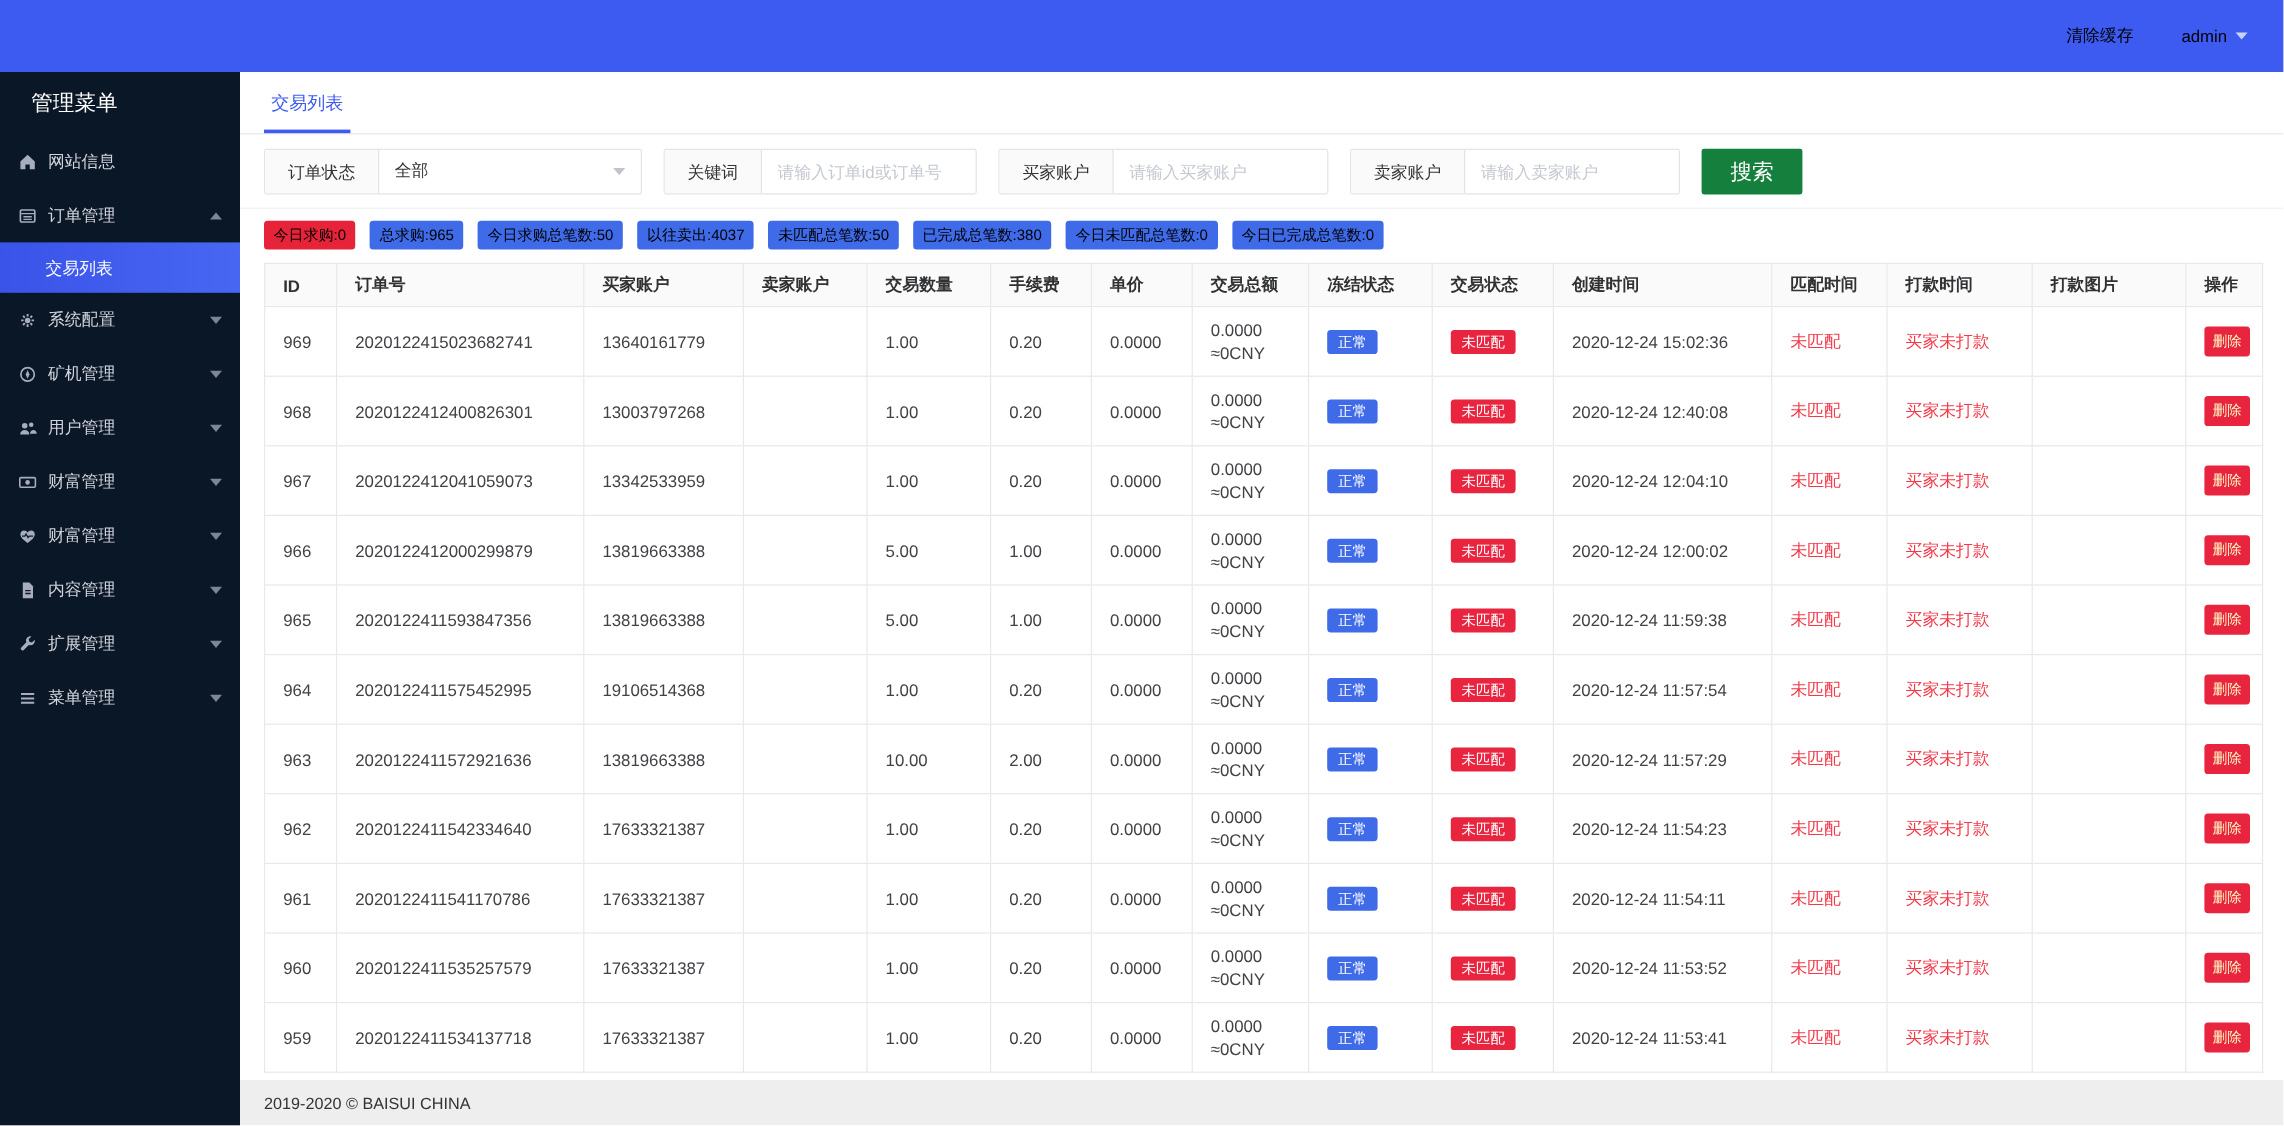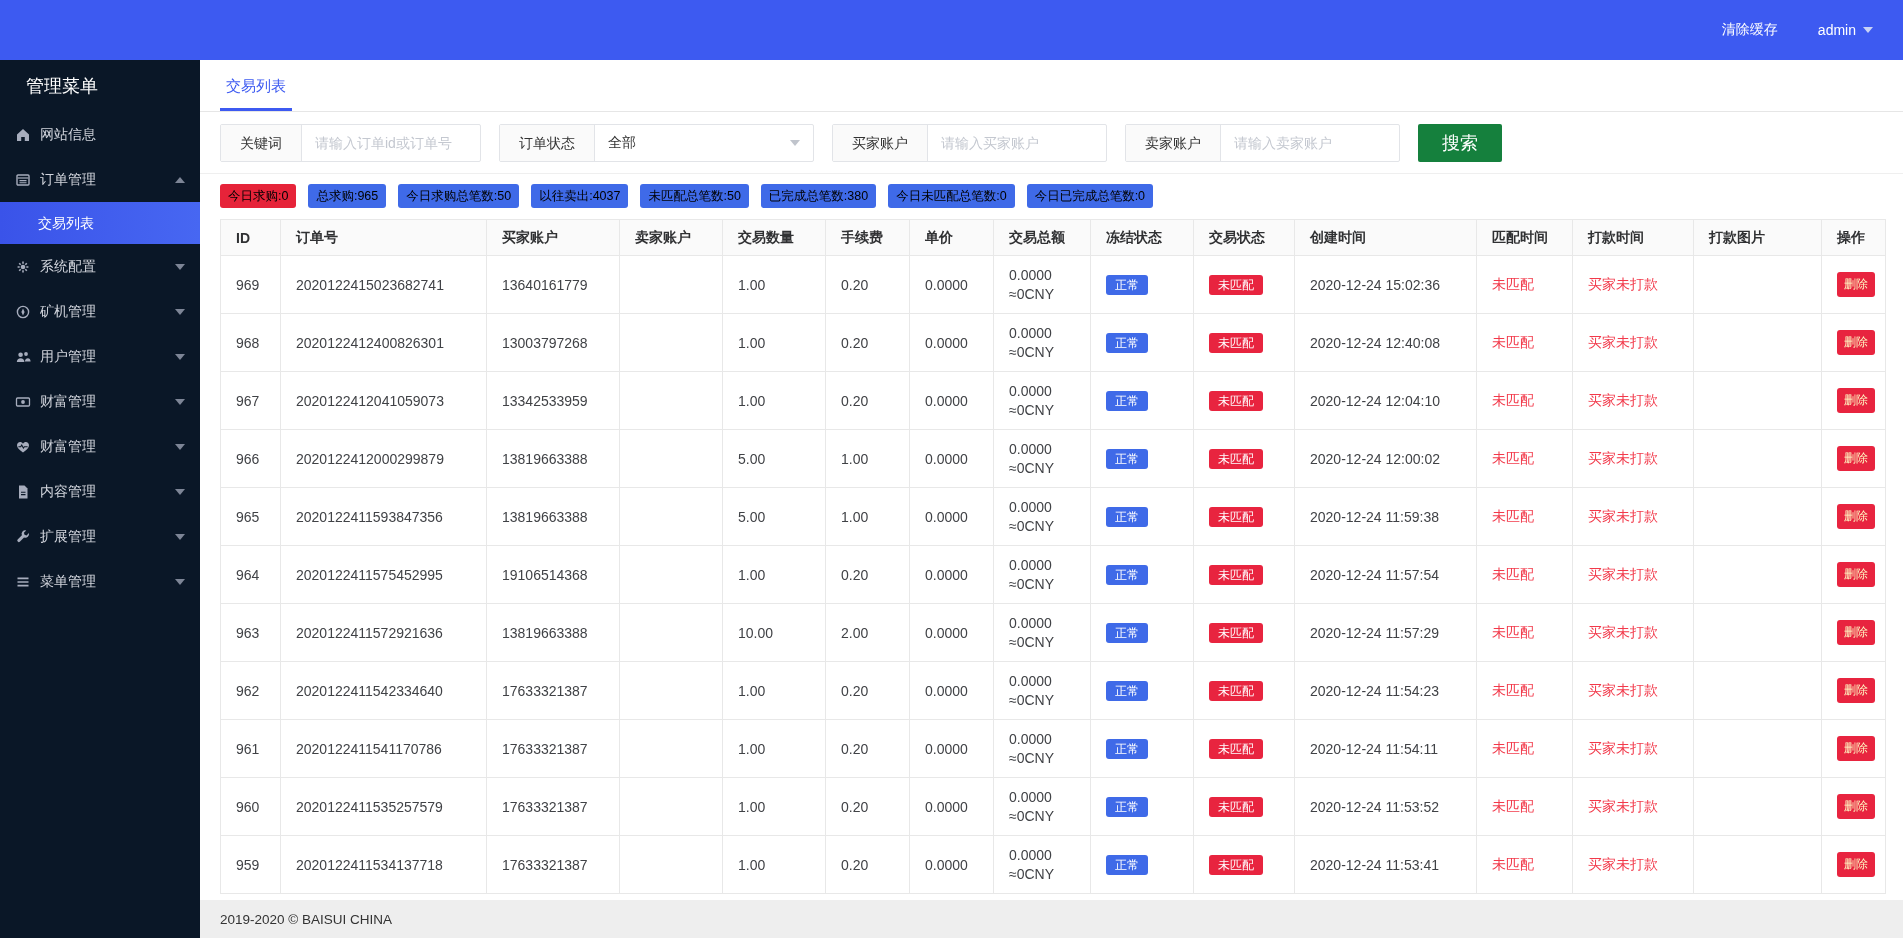--- a/index.html
+++ b/index.html
@@ -7,21 +7,21 @@
   body {
     width:1903px; height:938px; overflow:hidden;
     font-family:"Liberation Sans","DejaVu Sans",sans-serif;
     font-size:14px; color:#333; background:#fff;
   }
   .app { display:grid; grid-template-columns:200px 1fr; grid-template-rows:60px 878px; width:1903px; height:938px; }
 
   
   .top-header {
     grid-column:1/3; background:#3d5af1; display:flex; align-items:center;
-    justify-content:flex-end; padding-right:30px; gap:40px; color:#ffffff; font-size:14px;
+    justify-content:flex-end; padding-right:30px; gap:40px; color:#000000; font-size:14px;
   }
   .hdr-link { cursor:pointer; }
   .admin-menu { display:flex; align-items:center; gap:7px; cursor:pointer; }
   .caret { width:0; height:0; border-left:5px solid transparent; border-right:5px solid transparent; border-top:6px solid #7d8596; }
   .caret.up { border-top:none; border-bottom:6px solid #7d8596; }
   .caret.light { border-top-color:#c9d3f5; }
 
   
   .sidebar { background:#0a1727; overflow:hidden; }
   .sb-title { height:52px; display:flex; align-items:center; padding:0 26px; color:#fff; font-size:18px; }
@@ -185,29 +185,29 @@
   </aside>
 
   <main class="main">
 
     <div class="tabbar">
       <div class="tab">交易列表</div>
     </div>
 
     <div class="filters">
       <div class="fgroup">
-        <span class="flabel">关键词</span>
-        <input class="finput" placeholder="请输入订单id或订单号" style="">
-      </div>
-      <div class="fgroup">
         <span class="flabel">订单状态</span>
         <span class="fselect">
           <span>全部</span>
           <i class="caret"></i>
         </span>
+      </div>
+      <div class="fgroup">
+        <span class="flabel">关键词</span>
+        <input class="finput" placeholder="请输入订单id或订单号" style="">
       </div>
       <div class="fgroup">
         <span class="flabel">买家账户</span>
         <input class="finput" placeholder="请输入买家账户" style="">
       </div>
       <div class="fgroup">
         <span class="flabel">卖家账户</span>
         <input class="finput" placeholder="请输入卖家账户" style="">
       </div>
       <button class="search-btn">搜索</button>

